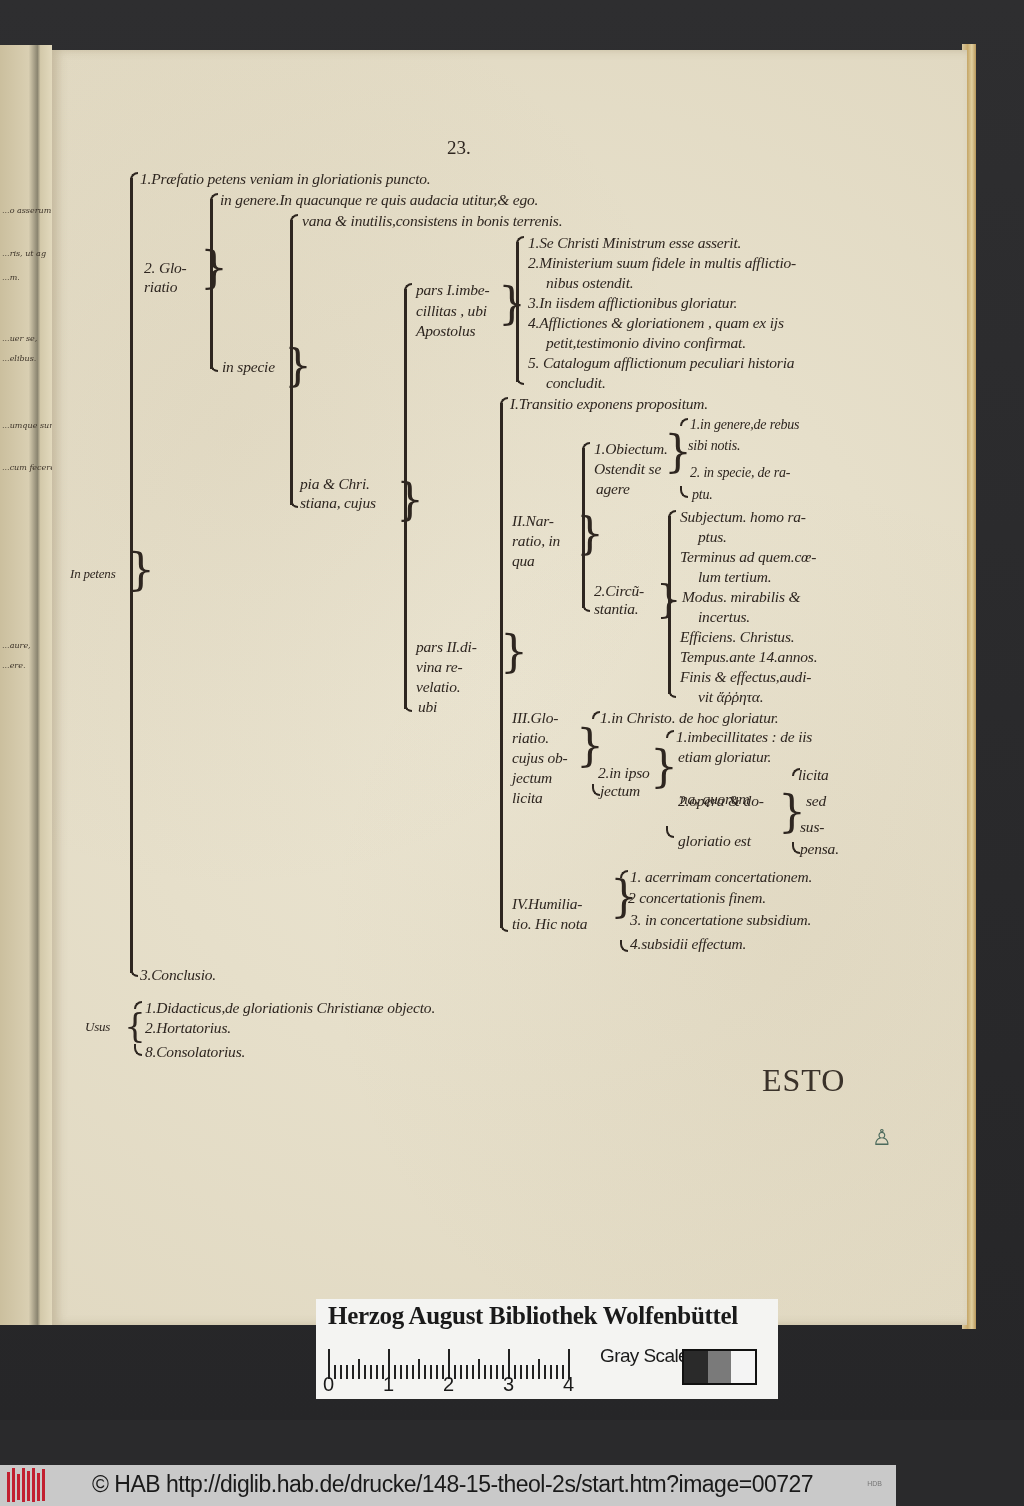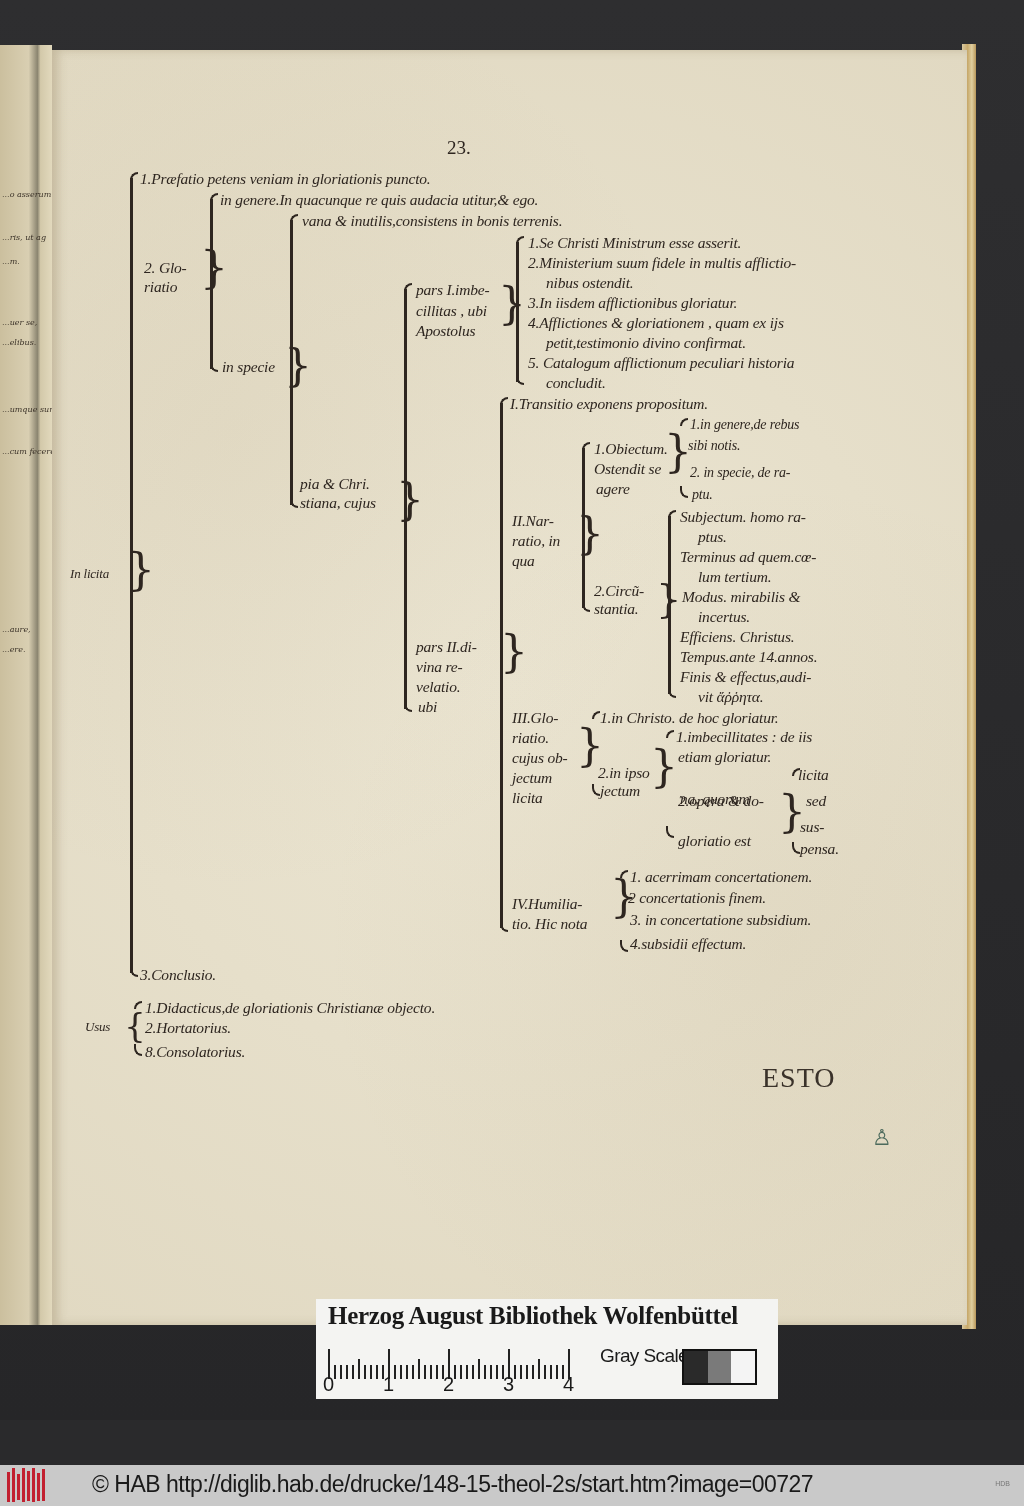--- a/index.html
+++ b/index.html
@@ -5,56 +5,56 @@
   * { margin:0; padding:0; box-sizing:border-box; }
   html, body { width:1024px; height:1506px; overflow:hidden; background:#2a2a2c; }
   body { position:relative; font-family:"DejaVu Serif", serif; }
 
   .backdrop { position:absolute; left:0; top:0; width:1024px; height:1420px;
     background:linear-gradient(180deg,#2e2e30 0%,#262628 100%); }
 
   .left-page-edge { position:absolute; left:0; top:45px; width:52px; height:1280px;
     background:linear-gradient(90deg,#cbbf9e 0%,#d9cfb2 55%,#8b8570 72%,#d3c9aa 78%,#e2d9bd 100%); }
   .left-edge-text { position:absolute; left:2px; font-size:8px; color:#3b3228; font-style:italic;
-    white-space:nowrap; font-family:"DejaVu Serif", serif; }
+    white-space:nowrap; font-family:"DejaVu Serif", serif;margin-top:16px; }
 
   .page { position:absolute; left:52px; top:50px; width:915px; height:1275px;
     background:#e6dfcb;
     background-image:
       radial-gradient(circle at 20% 30%, rgba(160,140,100,0.08), transparent 40%),
       radial-gradient(circle at 80% 70%, rgba(160,140,100,0.08), transparent 40%),
       radial-gradient(circle at 50% 50%, #ebe5d2, #e1d9c2);
     box-shadow: inset 6px 0 10px rgba(120,100,60,0.25); }
   .page-right-edge { position:absolute; left:962px; top:44px; width:14px; height:1285px;
     background:linear-gradient(90deg,#d9c9a0 0%,#c7a96b 40%,#e0cf9f 70%,#b8975a 100%); }
 
   .t { position:absolute; font-family:"Liberation Serif", serif; font-style:italic;
     color:#2e2620; white-space:nowrap; font-size:15.5px; line-height:17px; letter-spacing:-0.2px; }
   .num { position:absolute; font-family:"Liberation Serif", serif; color:#2e2620; font-size:19px; }
-  .esto { position:absolute; font-family:"Liberation Serif", serif; color:#3a322a; font-size:28px; letter-spacing:1px; }
+  .esto { position:absolute; font-family:"Liberation Serif", serif; color:#3a322a; font-size:32px; letter-spacing:1px; }
 
   .brace { position:absolute; border:2.5px solid #2e2620; border-right:none; }
   .brace.top { border-bottom:none; border-radius:8px 0 0 0; }
   .vline { position:absolute; width:3px; background:#2e2620; }
   .curly { position:absolute; font-family:"DejaVu Serif", serif; color:#2e2620; line-height:1; }
 
   .stamp { position:absolute; left:872px; top:1125px; width:20px; height:26px; color:#4c6a5c; font-size:22px; }
 
   .card { position:absolute; left:316px; top:1299px; width:462px; height:100px; background:#f4f4f2; }
   .card-title { position:absolute; left:12px; top:3px; font-family:"Liberation Serif", serif; font-weight:bold;
     font-size:25px; color:#1a1a1a; letter-spacing:-0.3px; white-space:nowrap; }
   .ruler { position:absolute; left:12px; top:46px; width:256px; height:34px; }
   .tick { position:absolute; bottom:0; width:1.5px; background:#222; }
   .ruler-num { position:absolute; font-family:"Liberation Sans", sans-serif; font-size:20px; color:#1a1a1a; }
   .gray-label { position:absolute; left:284px; top:46px; font-family:"Liberation Sans", sans-serif; font-size:19px;
     color:#1a1a1a; letter-spacing:-0.6px; }
   .gray-swatches { position:absolute; left:366px; top:50px; width:75px; height:36px; border:2px solid #111; display:flex; }
   .gray-swatches span { flex:1; }
 
-  .footer { position:absolute; left:0; top:1465px; width:1024px; height:41px; background:#c9c9c9; }
+  .footer { position:absolute; left:0; top:1465px; width:896px; height:41px; background:#c9c9c9; }
   .footer-logo { position:absolute; left:5px; top:3px; width:40px; height:34px; }
   .footer-logo i { position:absolute; top:0; width:3px; background:#c22030; }
   .footer-text { position:absolute; left:92px; top:6px; font-family:"Liberation Sans", sans-serif; font-size:23px;
     color:#1a1a1a; white-space:nowrap; letter-spacing:-0.5px; }
   .footer-mini { position:absolute; right:14px; top:15px; font-family:"Liberation Sans", sans-serif; font-size:7px; color:#777; }
 </style>
 </head>
 <body>
 
 <div class="backdrop"></div>
@@ -75,21 +75,21 @@
 
 <div class="page"></div>
 
 <span class="num" style="left:447px;top:137px">23.</span>
 
 <div class="brace top" style="left:130px;top:172px;width:8px;height:8px"></div>
 <div class="vline" style="left:130px;top:178px;height:795px"></div>
 <div class="brace" style="left:130px;top:965px;width:8px;height:12px;border-top:none;border-radius:0 0 0 8px"></div>
 <span class="curly" style="left:127px;top:548px;font-size:44px">}</span>
 
-<span class="t" style="left:70px;top:565px;font-size:13px">In licita</span>
+<span class="t" style="left:70px;top:565px;font-size:13px">In petens</span>
 
 <span class="t" style="left:140px;top:170px">1.Præfatio petens veniam in gloriationis puncto.</span>
 
 <span class="t" style="left:144px;top:258px;line-height:19px"><span>2. Glo-<br>riatio</span></span>
 <span class="curly" style="left:200px;top:246px;font-size:44px">}</span>
 
 <div class="brace top" style="left:210px;top:193px;width:8px;height:8px"></div>
 <div class="vline" style="left:210px;top:199px;height:170px"></div>
 <div class="brace" style="left:210px;top:360px;width:8px;height:12px;border-top:none;border-radius:0 0 0 8px"></div>
 <span class="t" style="left:220px;top:191px">in genere.In quacunque re quis audacia utitur,&amp; ego.</span>

